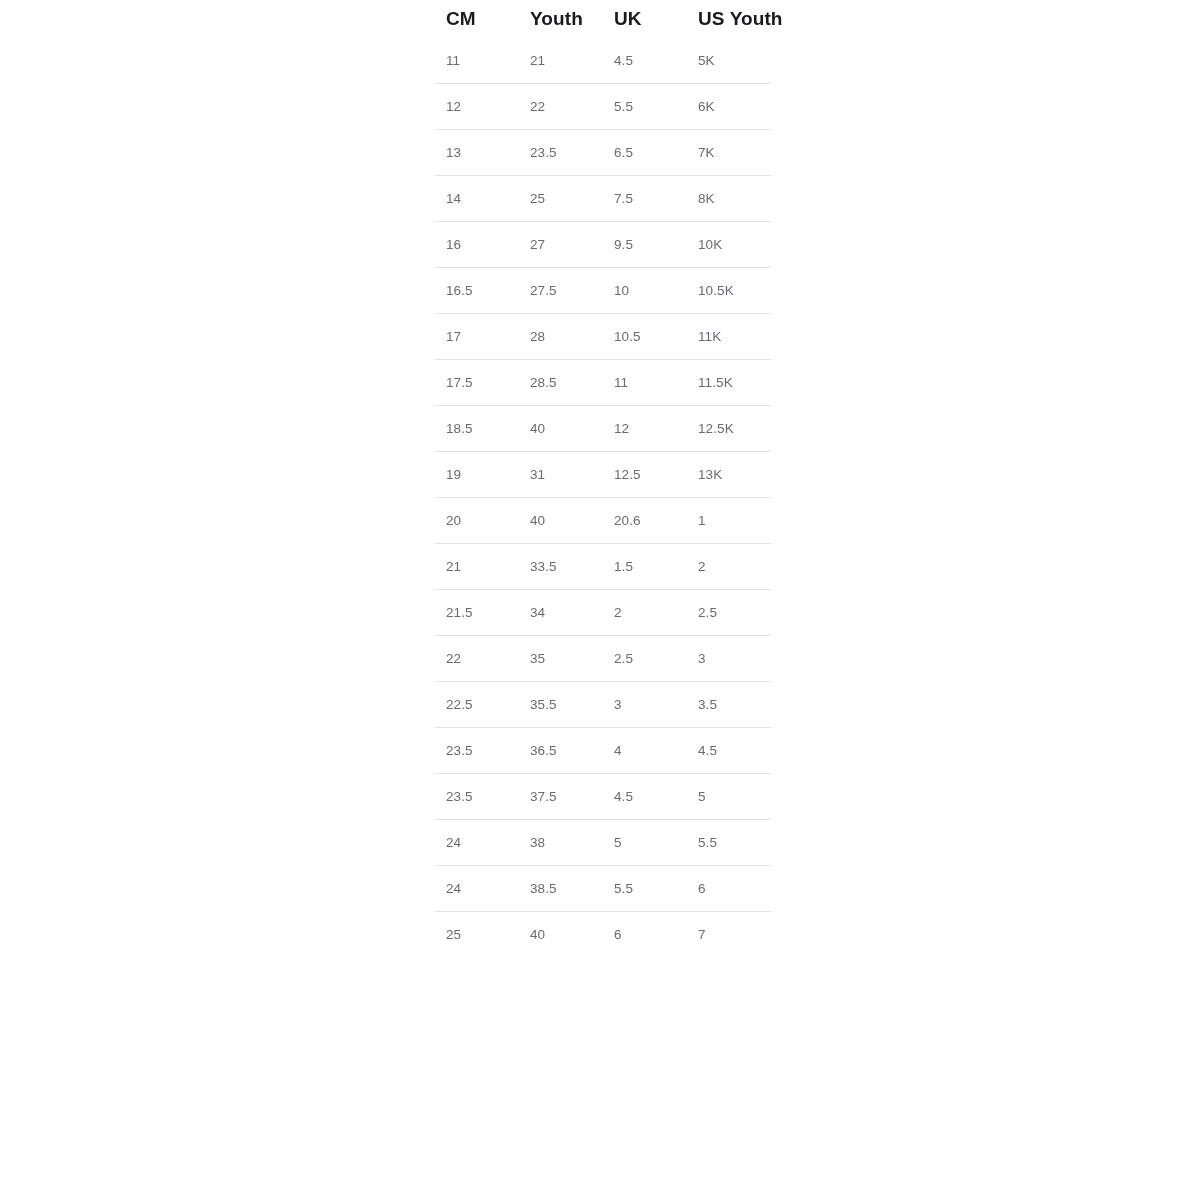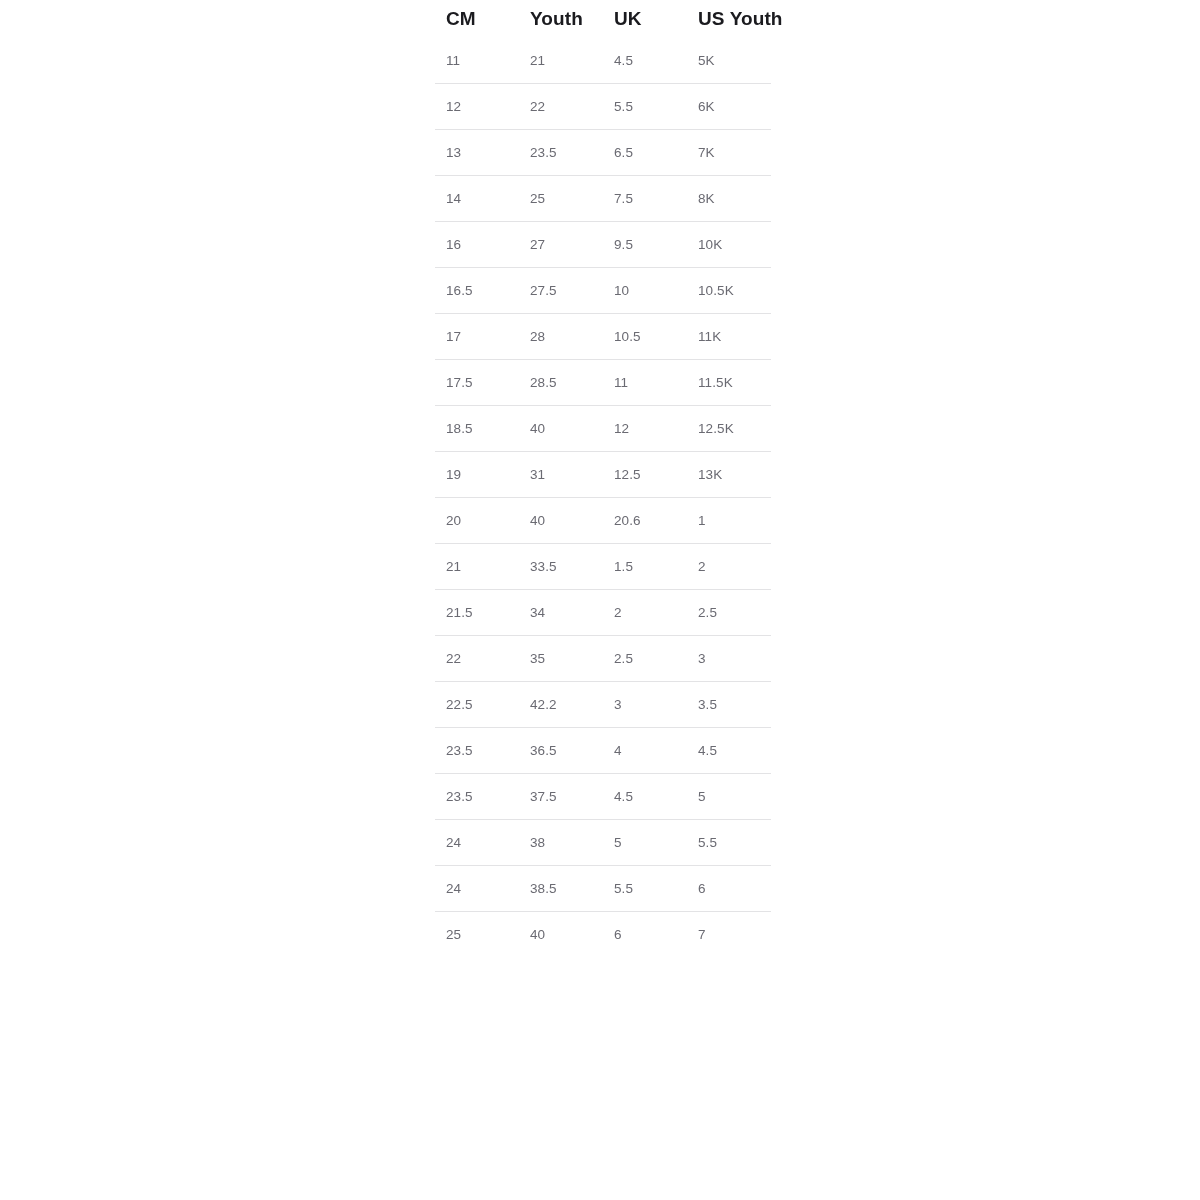--- a/index.html
+++ b/index.html
@@ -164,21 +164,21 @@
           <td>2.5</td>
         </tr>
         <tr>
           <td>22</td>
           <td>35</td>
           <td>2.5</td>
           <td>3</td>
         </tr>
         <tr>
           <td>22.5</td>
-          <td>42.2</td>
+          <td>35.5</td>
           <td>3</td>
           <td>3.5</td>
         </tr>
         <tr>
           <td>23.5</td>
           <td>36.5</td>
           <td>4</td>
           <td>4.5</td>
         </tr>
         <tr>

